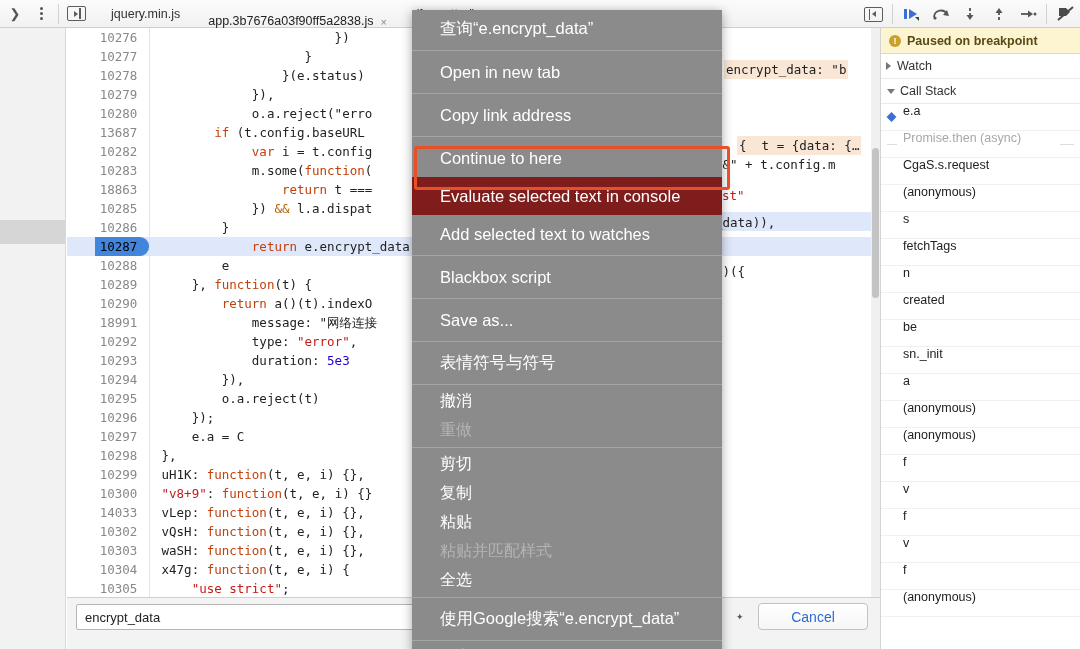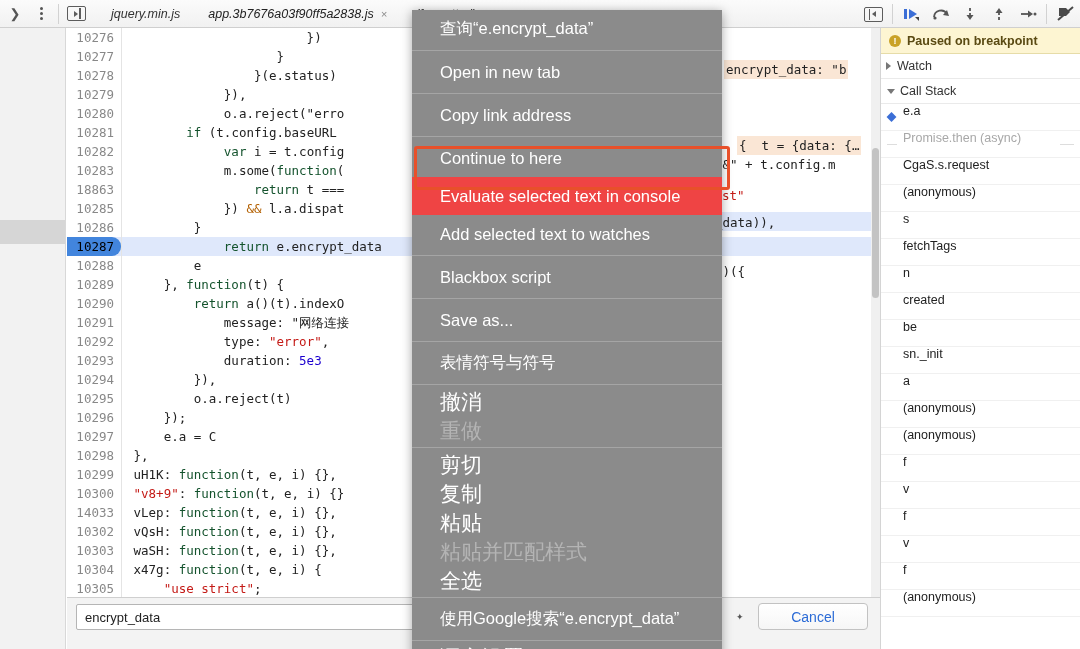--- a/index.html
+++ b/index.html
@@ -66,23 +66,22 @@
     left: 6px;
   }
   .panel-toggle.right::before { left: auto; right: 4px; }
 
   .tab-strip { display: flex; align-items: center; height: 28px; margin-left: 8px; }
   .tab {
     font-size: 12.5px; color: #333;
     padding: 0 14px; height: 28px;
     display: flex; align-items: center;
     white-space: nowrap;
-    font-style: italic;
-  }
-  .tab.active { color: #222; }
+  }
+  .tab.active { color: #222; align-items: flex-end; }
   .tab-close {
     margin-left: 7px; color: #8a8a8a; font-size: 11px;
   }
 
   .tb-right {
     position: absolute; right: 0; top: 0;
     height: 28px; display: flex; align-items: center;
   }
   .dbg-btn {
     width: 29px; height: 28px;
@@ -111,46 +110,47 @@
     line-height: 19px;
   }
   .code-line {
     display: flex;
     height: 19px;
     white-space: pre;
     align-items: center;
   }
   .gutter {
     width: 54px; min-width: 54px;
-    text-align: right;
+    text-align: center;
     padding-right: 7px;
     color: #888;
     box-sizing: border-box;
     font-size: 12.5px;
     position: relative;
+    margin-left: 28px;
   }
   .code-line.bp .gutter {
     color: #000000;
     background: #4285dd;
     border-radius: 0 9px 9px 0;
     z-index: 2;
   }
   .code-line.bp { background: #dfe8fb; }
   .gut-border {
     width: 1px; min-width: 1px;
     background: #e4e4e4;
     height: 19px;
   }
   .code-text {
     padding-left: 4px;
     color: #222;
     flex: 1;
     overflow: hidden;
   }
-  .tok-kw  { color: #14532d; }
+  .tok-kw  { color: #c2410c; }
   .tok-str { color: #c41a16; }
   .tok-num { color: #1c00cf; }
   .tok-op  { color: #b36000; }
 
   
   .valpop {
     position: absolute;
     background: #fae6d5;
     color: #222;
     font-family: "DejaVu Sans Mono", "Liberation Mono", monospace;
@@ -269,23 +269,23 @@
     display: flex; align-items: center;
     padding-left: 28px;
     padding-right: 14px;
     color: #ffffff;
     font-size: 16.5px;
     box-sizing: border-box;
     position: relative;
     white-space: nowrap;
     overflow: hidden;
   }
-  .mi.compact { height: 29px; font-size: 21px; }
+  .mi.compact { height: 29px; font-size: 16px; }
   .mi.disabled { color: #b4b4b4; }
-  .mi.highlight { background: #ef4444; }
+  .mi.highlight { background: #7f1d1d; }
   .msep { height: 5px; background: #8b8b8b; position: relative; }
   .msep::after {
     content: ""; position: absolute; left: 0; right: 0; top: 2px;
     height: 1px; background: #a5a5a5;
   }
   .redbox {
     position: absolute;
     left: 414px; top: 146px;
     width: 316px; height: 44px;
     border: 3px solid #e8502a;
@@ -428,31 +428,31 @@
     <div class="leftnav-row sel"></div>
   </div>
 
   <div class="editor">
     <div id="code-lines">
         <div class="code-line"><div class="gutter">10276</div><div class="gut-border"></div><span class="code-text">                        })</span></div>
         <div class="code-line"><div class="gutter">10277</div><div class="gut-border"></div><span class="code-text">                    }</span></div>
         <div class="code-line"><div class="gutter">10278</div><div class="gut-border"></div><span class="code-text">                 }(e.status)</span></div>
         <div class="code-line"><div class="gutter">10279</div><div class="gut-border"></div><span class="code-text">             }),</span></div>
         <div class="code-line"><div class="gutter">10280</div><div class="gut-border"></div><span class="code-text">             o.a.reject("erro</span></div>
-        <div class="code-line"><div class="gutter">10281</div><div class="gut-border"></div><span class="code-text">        <span class="tok-kw">if</span> (t.config.baseURL</span></div>
+        <div class="code-line"><div class="gutter">13687</div><div class="gut-border"></div><span class="code-text">        <span class="tok-kw">if</span> (t.config.baseURL</span></div>
         <div class="code-line"><div class="gutter">10282</div><div class="gut-border"></div><span class="code-text">             <span class="tok-kw">var</span> i = t.config</span></div>
         <div class="code-line"><div class="gutter">10283</div><div class="gut-border"></div><span class="code-text">             m.some(<span class="tok-kw">function</span>(</span></div>
         <div class="code-line"><div class="gutter">18863</div><div class="gut-border"></div><span class="code-text">                 <span class="tok-kw">return</span> t ===</span></div>
         <div class="code-line"><div class="gutter">10285</div><div class="gut-border"></div><span class="code-text">             }) <span class="tok-op">&amp;&amp;</span> l.a.dispat</span></div>
         <div class="code-line"><div class="gutter">10286</div><div class="gut-border"></div><span class="code-text">         }</span></div>
         <div class="code-line bp"><div class="gutter">10287</div><div class="gut-border"></div><span class="code-text">             <span class="tok-kw">return</span> e.encrypt_data</span></div>
         <div class="code-line"><div class="gutter">10288</div><div class="gut-border"></div><span class="code-text">         e</span></div>
         <div class="code-line"><div class="gutter">10289</div><div class="gut-border"></div><span class="code-text">     }, <span class="tok-kw">function</span>(t) {</span></div>
         <div class="code-line"><div class="gutter">10290</div><div class="gut-border"></div><span class="code-text">         <span class="tok-kw">return</span> a()(t).indexO</span></div>
-        <div class="code-line"><div class="gutter">10291</div><div class="gut-border"></div><span class="code-text">             message: "网络连接</span></div>
+        <div class="code-line"><div class="gutter">18991</div><div class="gut-border"></div><span class="code-text">             message: "网络连接</span></div>
         <div class="code-line"><div class="gutter">10292</div><div class="gut-border"></div><span class="code-text">             type: <span class="tok-str">"error"</span>,</span></div>
         <div class="code-line"><div class="gutter">10293</div><div class="gut-border"></div><span class="code-text">             duration: <span class="tok-num">5e3</span></span></div>
         <div class="code-line"><div class="gutter">10294</div><div class="gut-border"></div><span class="code-text">         }),</span></div>
         <div class="code-line"><div class="gutter">10295</div><div class="gut-border"></div><span class="code-text">         o.a.reject(t)</span></div>
         <div class="code-line"><div class="gutter">10296</div><div class="gut-border"></div><span class="code-text">     });</span></div>
         <div class="code-line"><div class="gutter">10297</div><div class="gut-border"></div><span class="code-text">     e.a = C</span></div>
         <div class="code-line"><div class="gutter">10298</div><div class="gut-border"></div><span class="code-text"> },</span></div>
         <div class="code-line"><div class="gutter">10299</div><div class="gut-border"></div><span class="code-text"> uH1K: <span class="tok-kw">function</span>(t, e, i) {},</span></div>
         <div class="code-line"><div class="gutter">10300</div><div class="gut-border"></div><span class="code-text"> <span class="tok-str">"v8+9"</span>: <span class="tok-kw">function</span>(t, e, i) {}</span></div>
         <div class="code-line"><div class="gutter">14033</div><div class="gut-border"></div><span class="code-text"> vLep: <span class="tok-kw">function</span>(t, e, i) {},</span></div>

